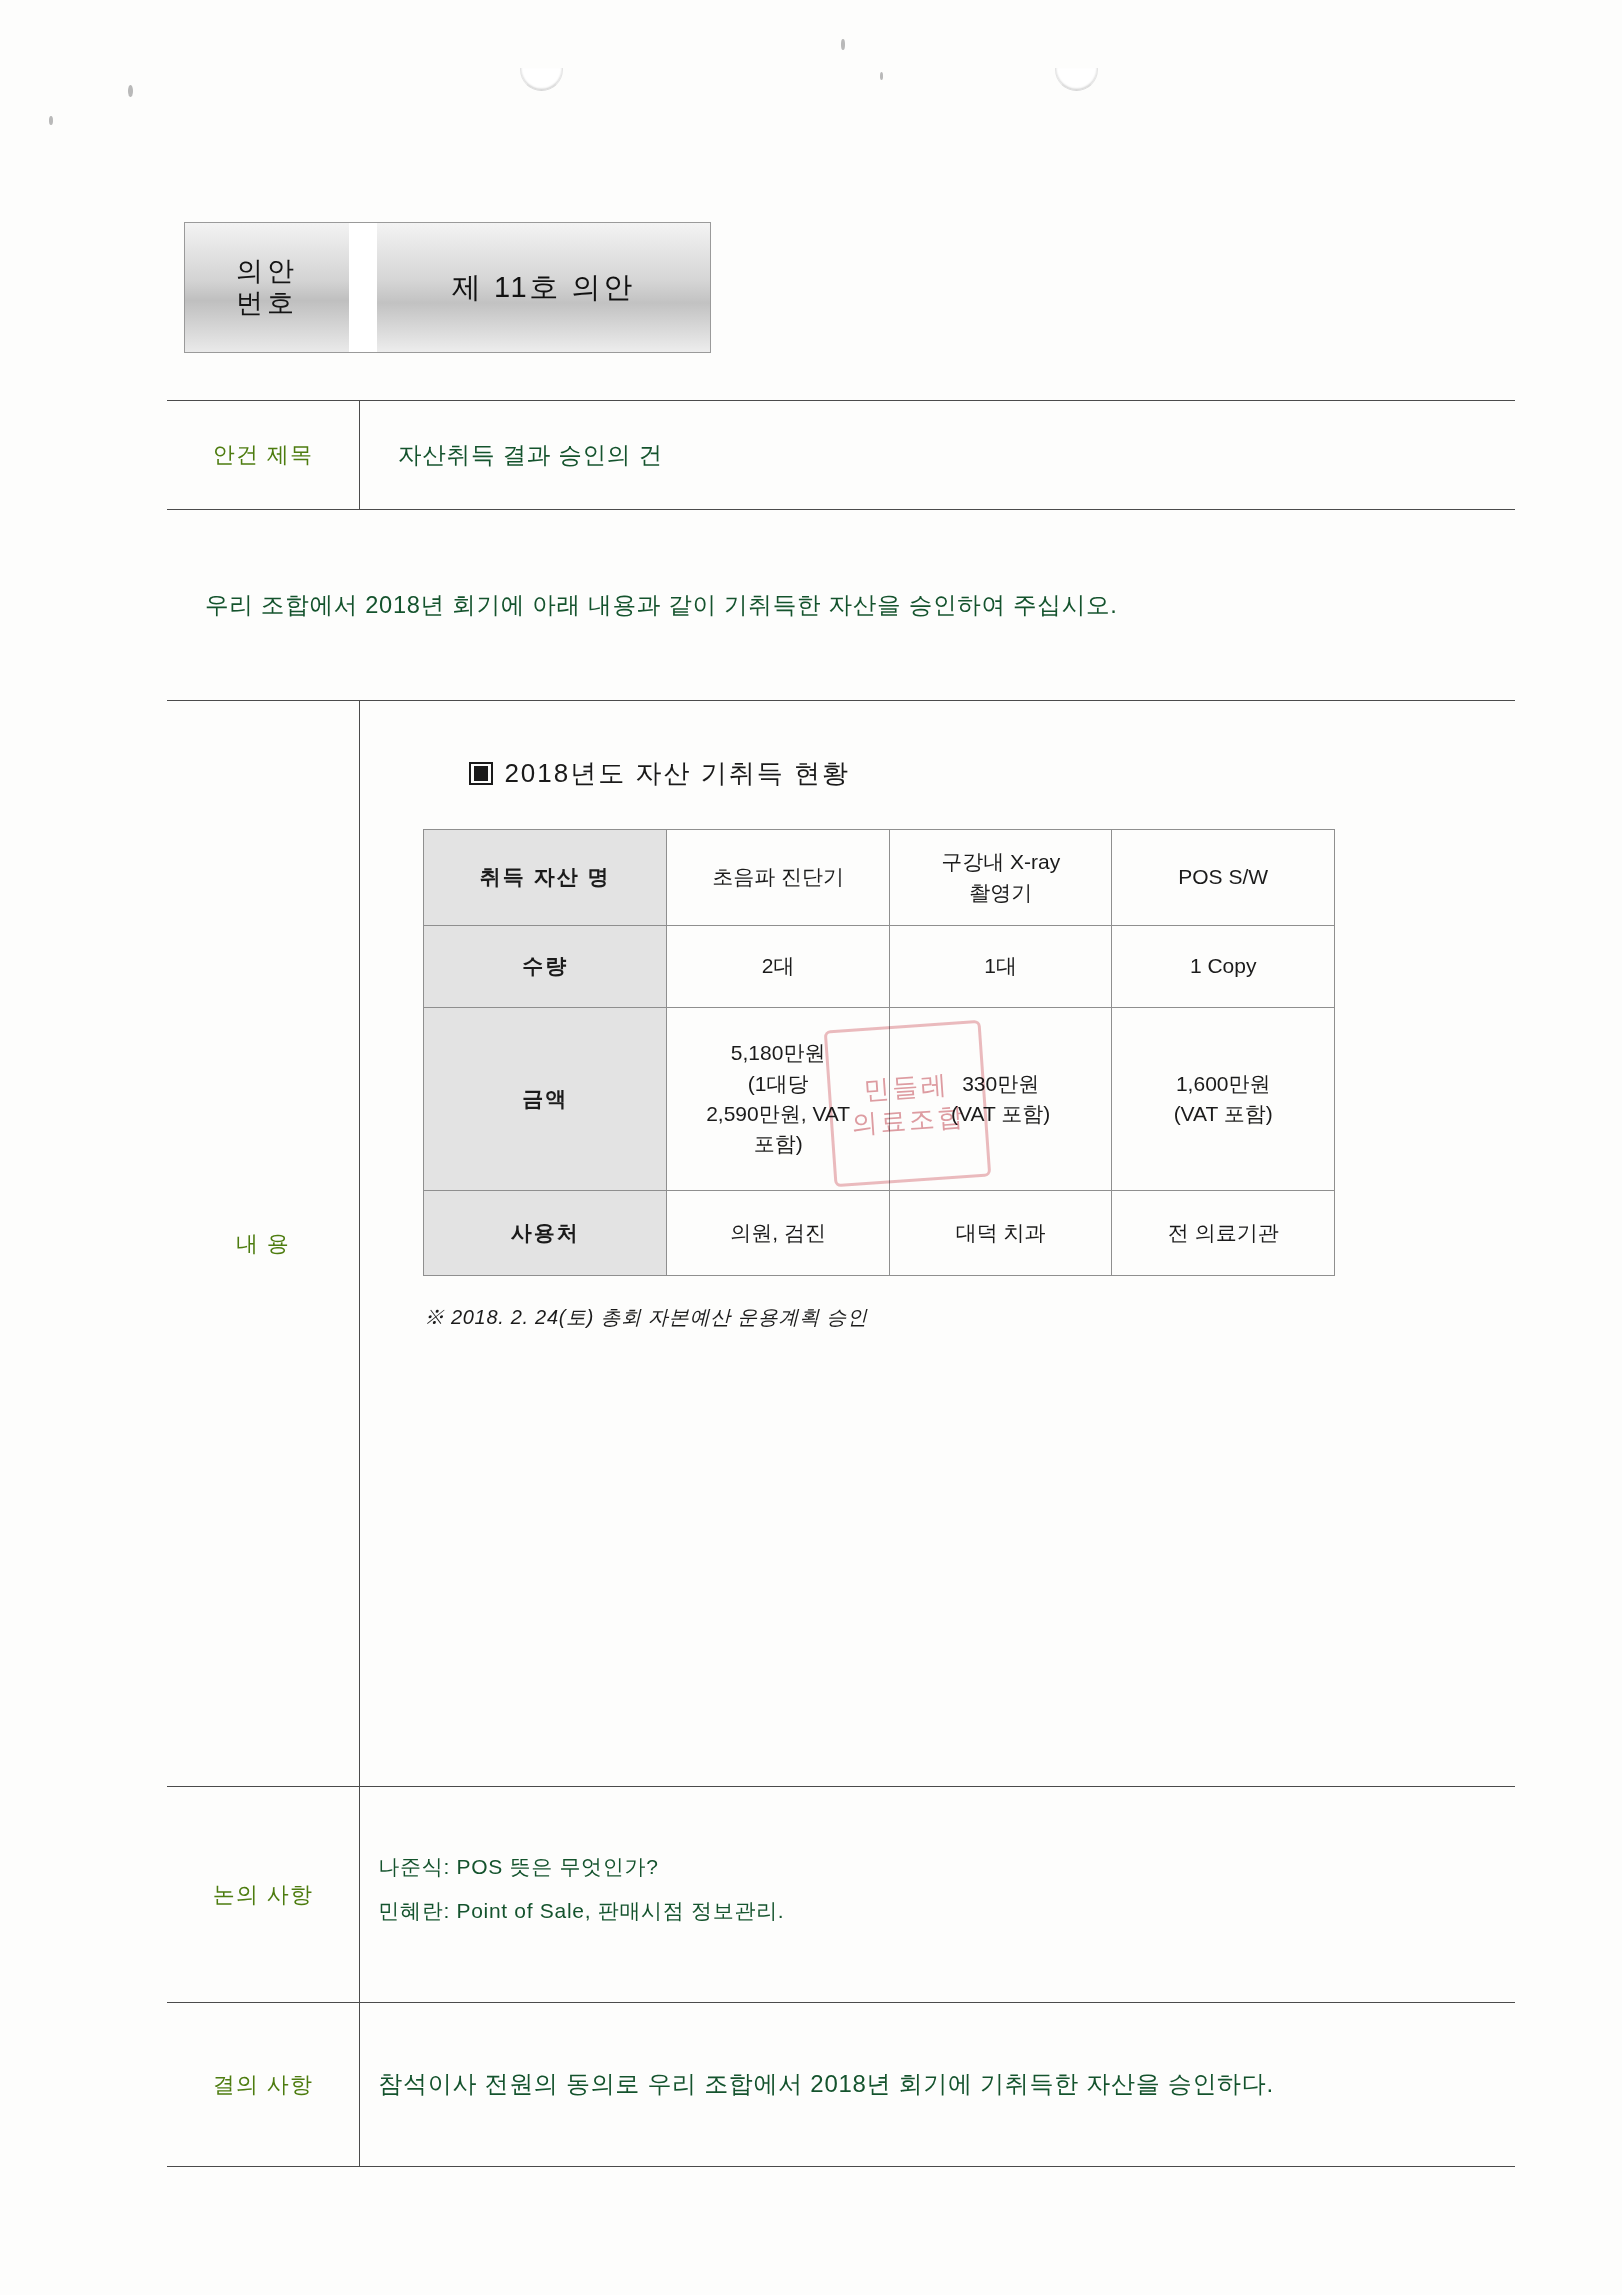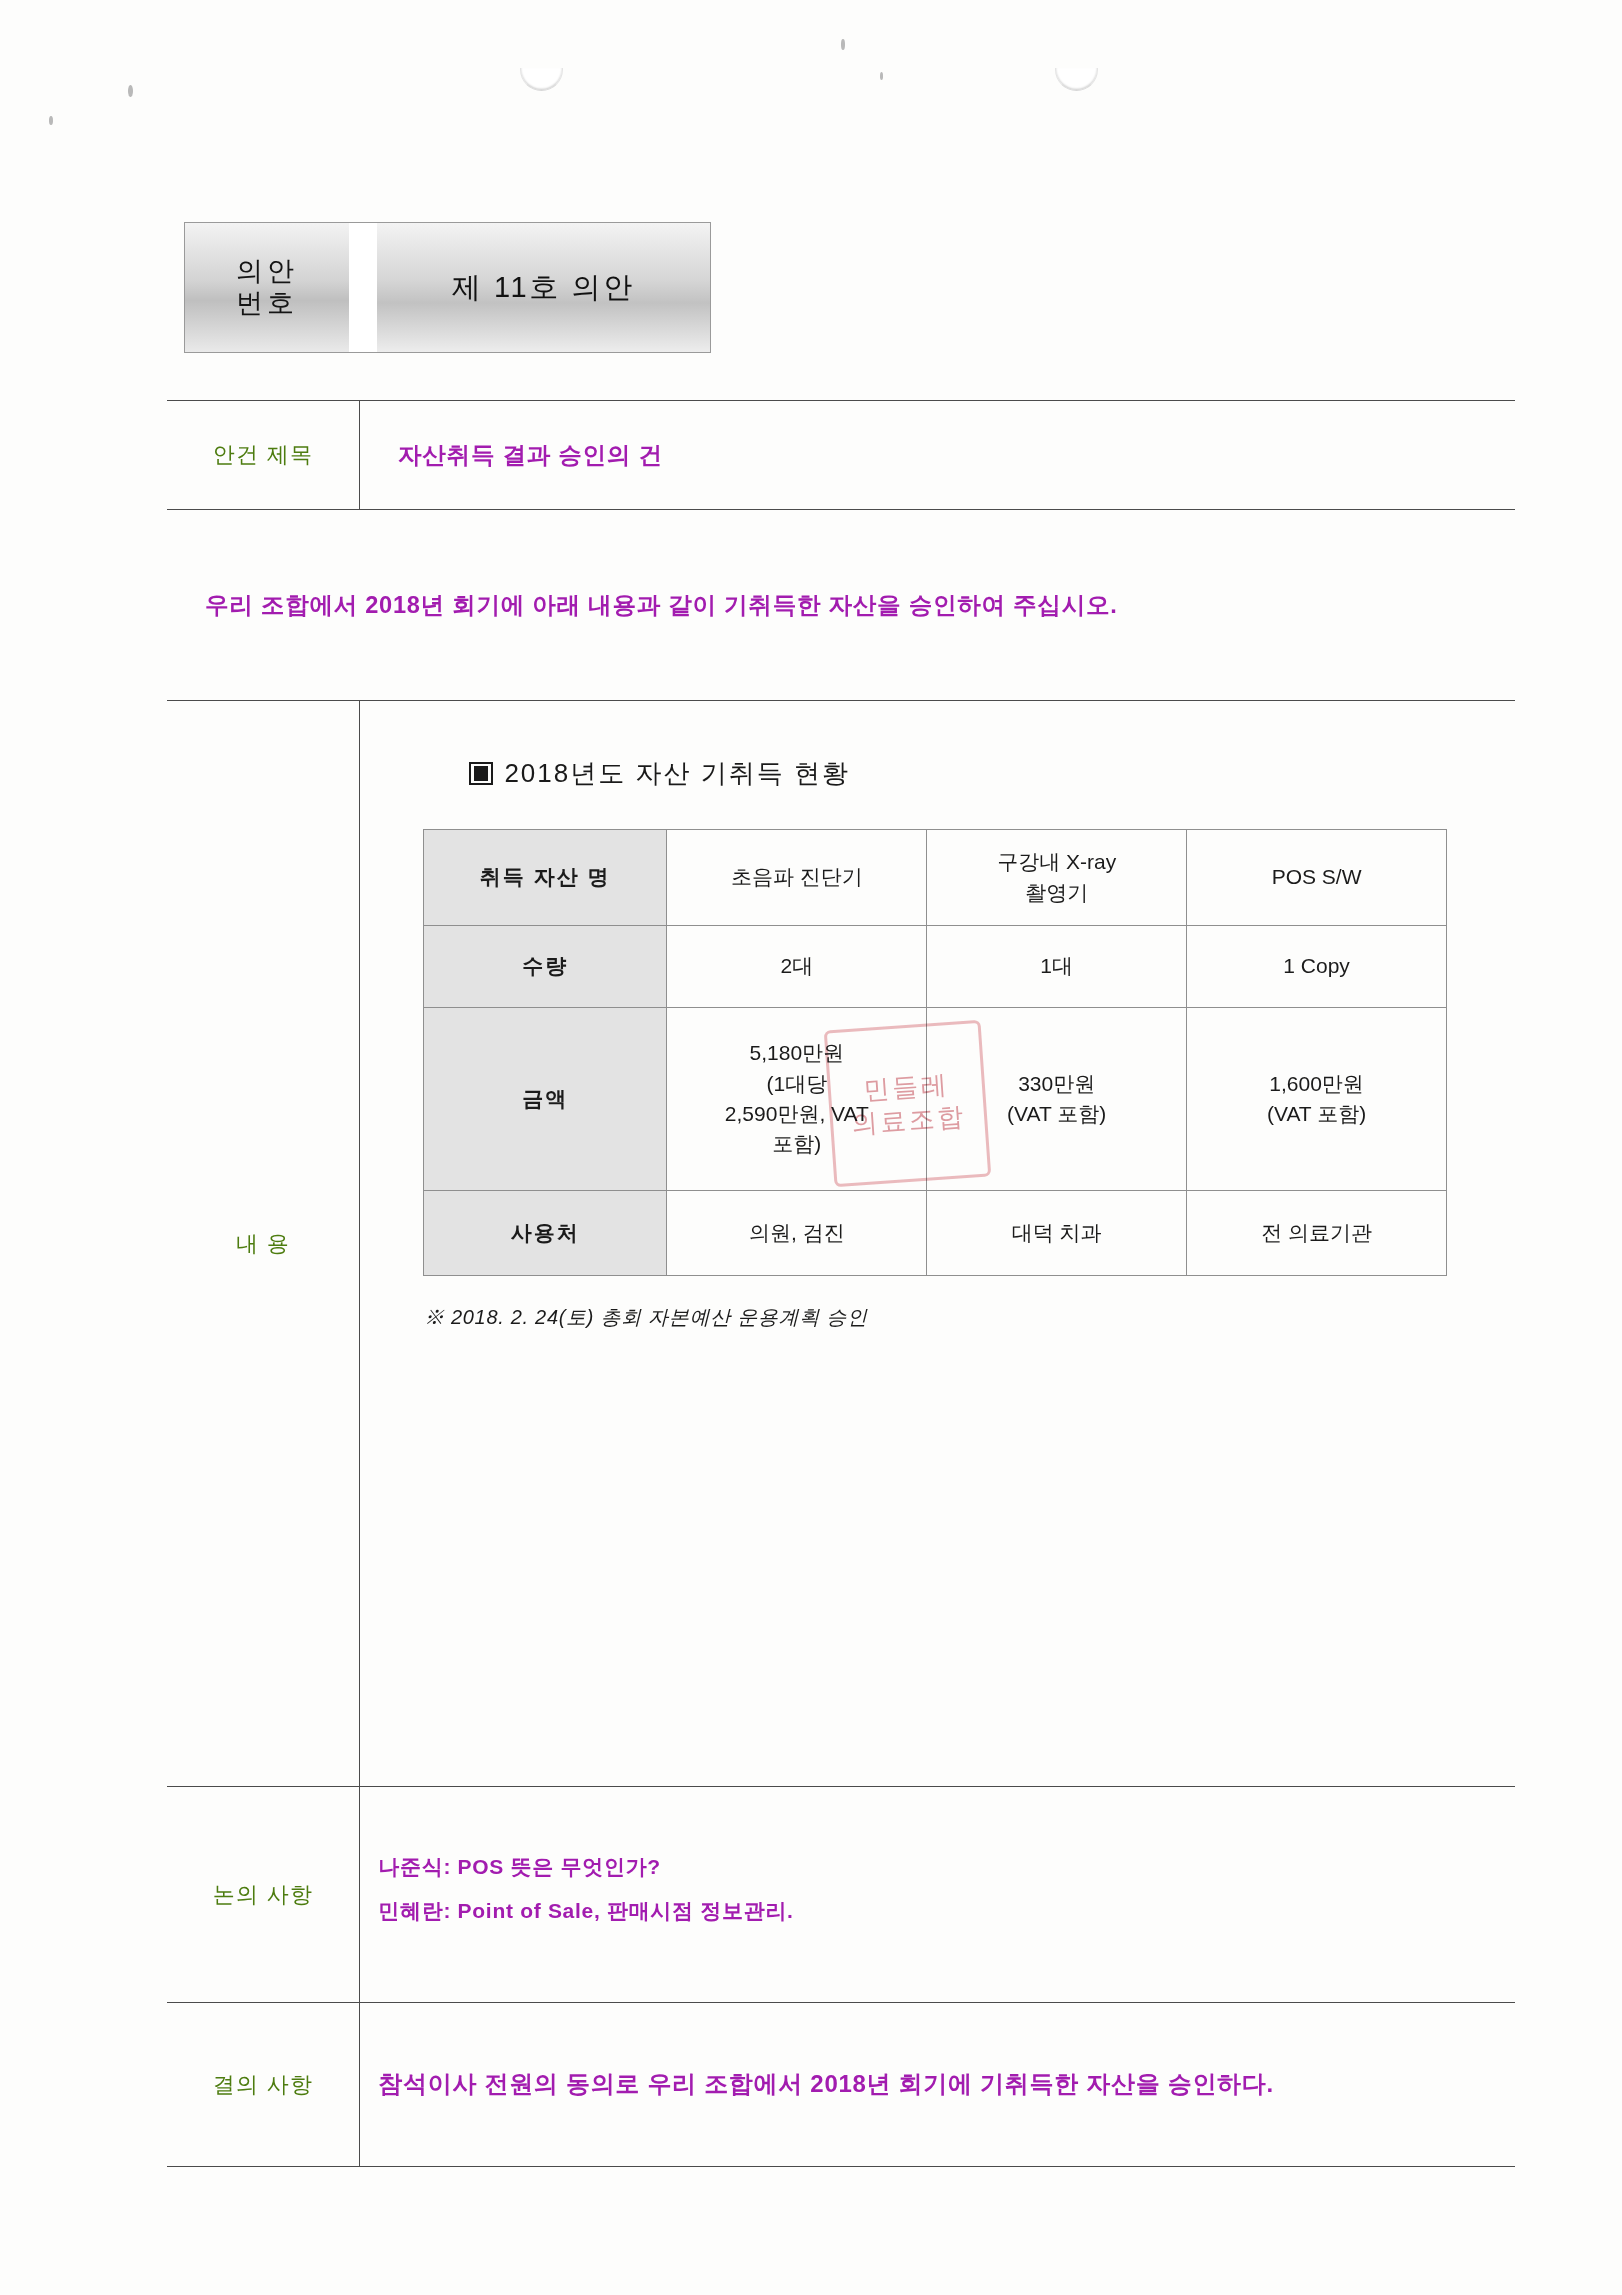--- a/index.html
+++ b/index.html
@@ -117,22 +117,21 @@
     padding: 0 0 0 38px;
     box-sizing: border-box;
     display: flex;
     align-items: center;
   }
   .val p {
     margin: 0;
     font-size: 23.6px;
     line-height: 1.62;
     letter-spacing: 0.7px;
-    color: #a21caf;
-    font-weight: bold;
+    color: #14532d;
   }
 
   .r-title { height: 109px; }
   .r-resolution { height: 191px; }
   .r-content { min-height: 1086px; align-items: stretch; }
   .r-discussion { height: 216px; }
   .r-decision { height: 164px; }
 
   .r-content .lab { align-items: center; }
   .r-content .val {
@@ -166,21 +165,21 @@
   }
 
   
   .data-wrap {
     position: relative;
     margin-left: 25px;
   }
   table.data {
     border-collapse: collapse;
     table-layout: fixed;
-    width: 1024px;
+    width: 912px;
   }
   table.data td {
     border: 0.7px solid #8f8f8f;
     text-align: center;
     vertical-align: middle;
     font-size: 21px;
     line-height: 1.45;
     color: #1b1b1b;
     padding: 9.2px 5.2px;
   }

